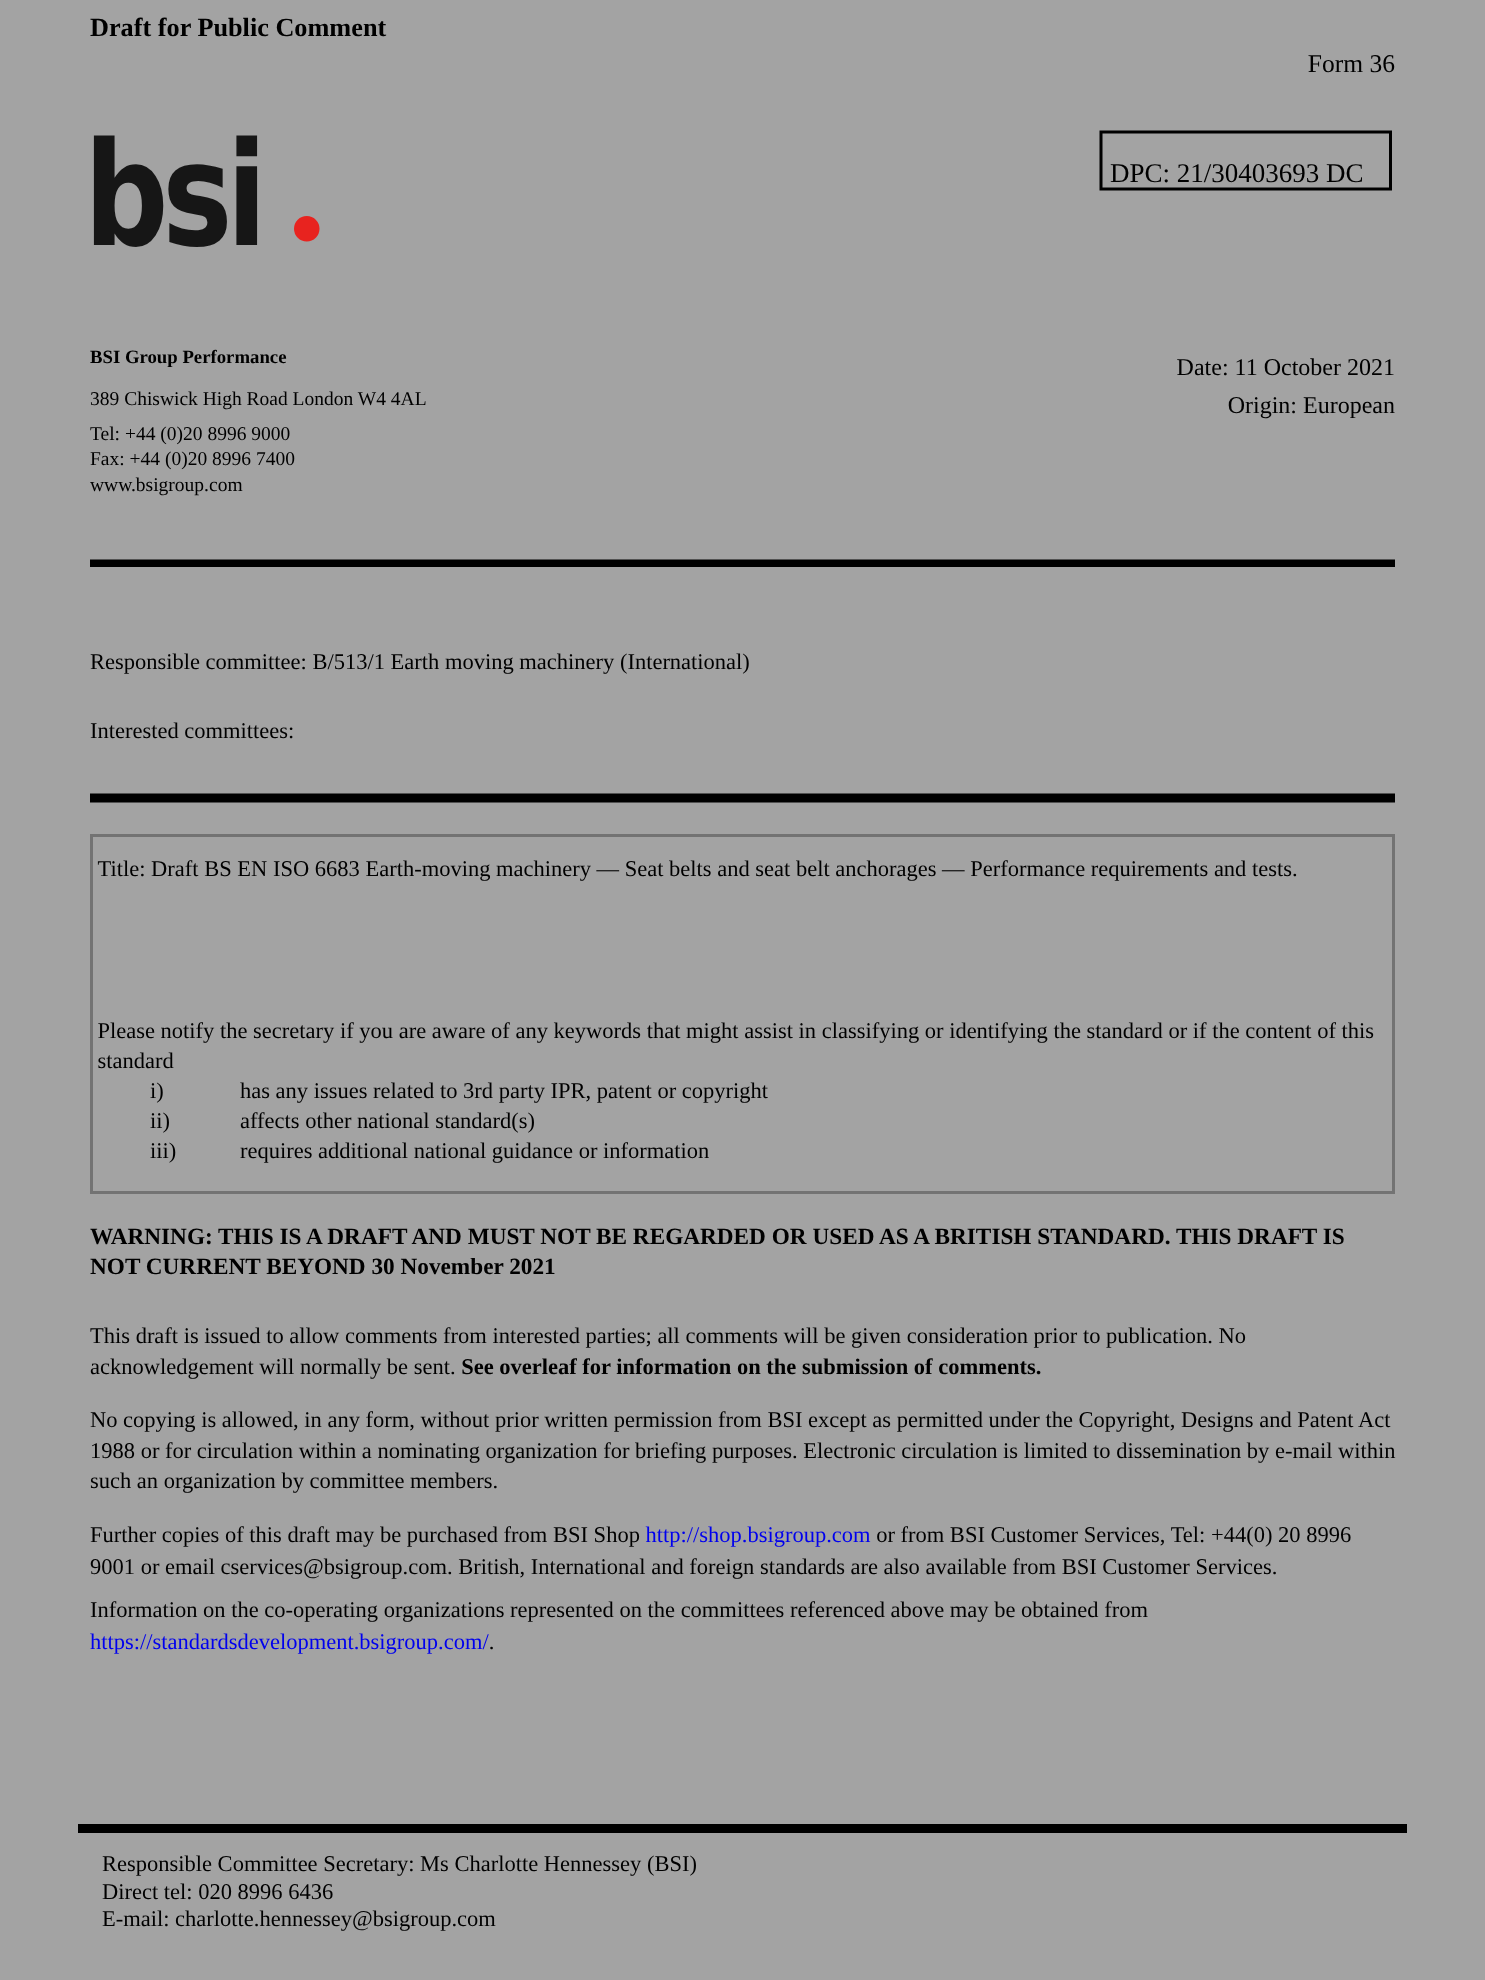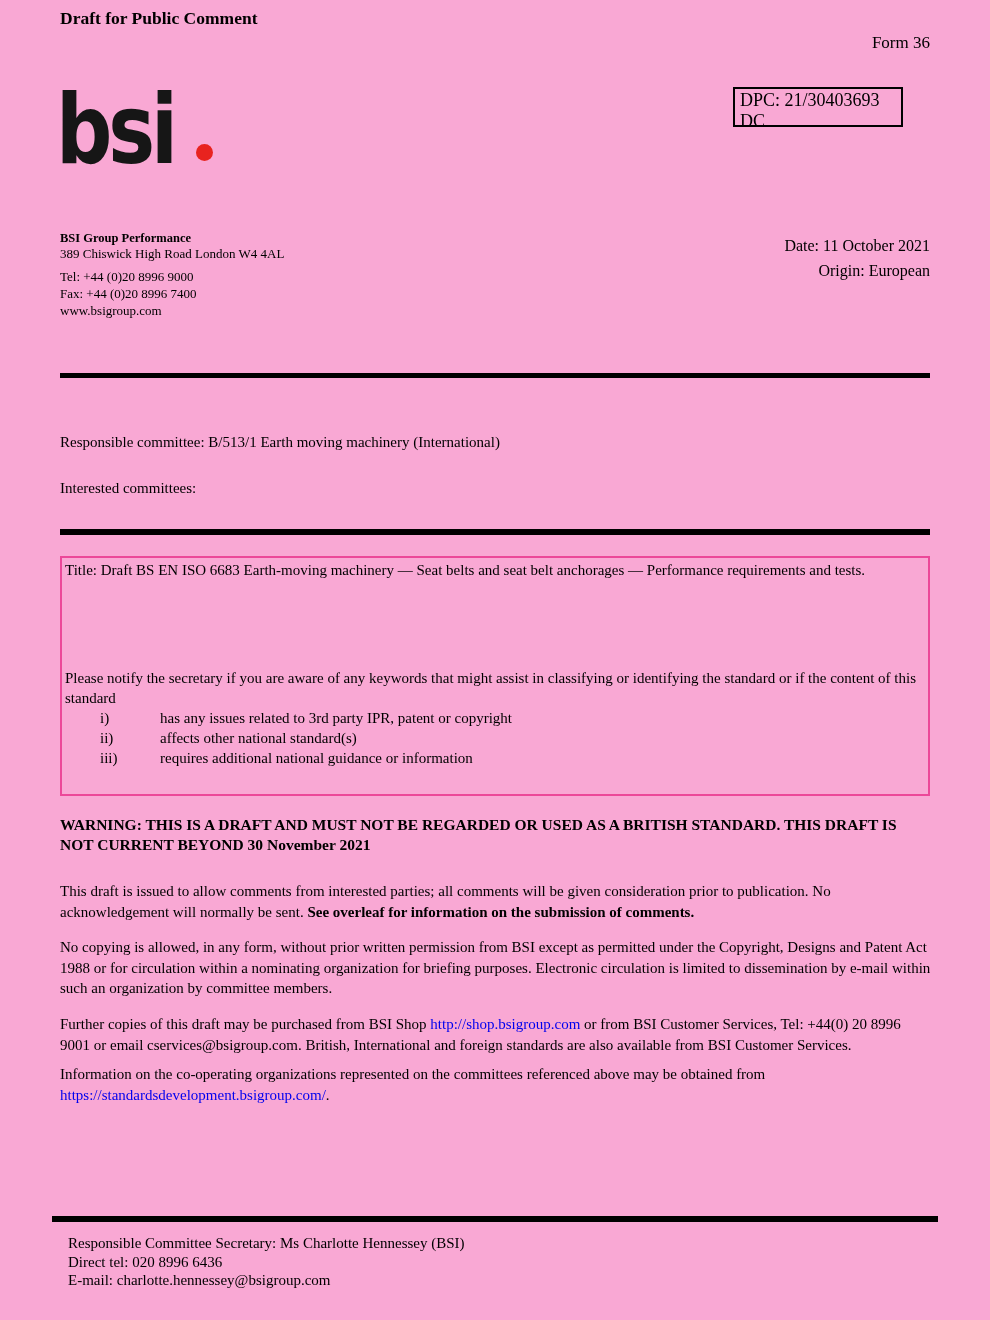--- a/index.html
+++ b/index.html
@@ -4,42 +4,42 @@
 <style>
   html, body {
     margin: 0;
     padding: 0;
     background: #ffffff;
   }
   .page {
     position: relative;
     width: 990px;
     height: 1320px;
-    background: #f9a8d4;
+    background: #a3a3a3;
     font-family: "Liberation Serif", "DejaVu Serif", serif;
     color: #000000;
     overflow: hidden;
   }
   .abs { position: absolute; }
 
   .draft-label {
     left: 60px; top: 8px;
     font-size: 17.5px; font-weight: bold;
   }
   .form-no {
     right: 60px; top: 33px;
     font-size: 17px;
   }
   .dpc-box {
     left: 733px; top: 87px;
-    width: 170px; height: 40px;
+    width: 195px; height: 40px;
     border: 2px solid #000;
     box-sizing: border-box;
     font-size: 18px;
-    padding: 1px 0 0 5px;
+    padding: 16px 0 0 5px;
   }
 
   .logo {
     left: 56px; top: 82px;
     height: 110px;
     white-space: nowrap;
   }
   .logo-text {
     display: inline-block;
     font-family: "DejaVu Sans", sans-serif;
@@ -53,21 +53,21 @@
   .logo-dot {
     display: inline-block;
     width: 17px; height: 17px;
     border-radius: 50%;
     margin-left: -4px;
     vertical-align: 2px;
   }
 
   .hq { left: 60px; top: 230px; font-size: 13px; line-height: 16px; }
   .hq-name { font-weight: bold; font-size: 12.5px; }
-  .hq-street { }
+  .hq-street { margin-top: 12px; }
   .hq-tel { margin-top: 7px; }
   .hq-fax { margin-top: 1px; }
   .hq-web { margin-top: 1px; }
 
   .date-origin {
     right: 60px; top: 233px;
     text-align: right;
     font-size: 16px; line-height: 25px;
   }
 
@@ -83,24 +83,24 @@
   }
   .latest-label { font-weight: bold; }
 
   .committee-line { left: 60px; width: 870px; font-size: 15px; }
   .responsible { top: 434px; font-family: Liberation Serif, serif; }
   .interested  { top: 480px; }
 
   .title-box {
     left: 60px; top: 556px;
     width: 870px; height: 240px;
-    border: 2px solid #ec4899;
+    border: 2px solid #737373;
     box-sizing: border-box;
     font-size: 15px; line-height: 20px;
-    padding: 2px 3px;
+    padding: 12px 3px;
   }
   .tb-notify { margin-top: 88px; }
   .tb-item { position: relative; padding-left: 95px; }
   .tb-marker { position: absolute; left: 35px; }
 
   .warning {
     left: 60px; top: 815px; width: 872px;
     font-size: 15.5px; line-height: 20px;
     font-weight: bold;
   }

